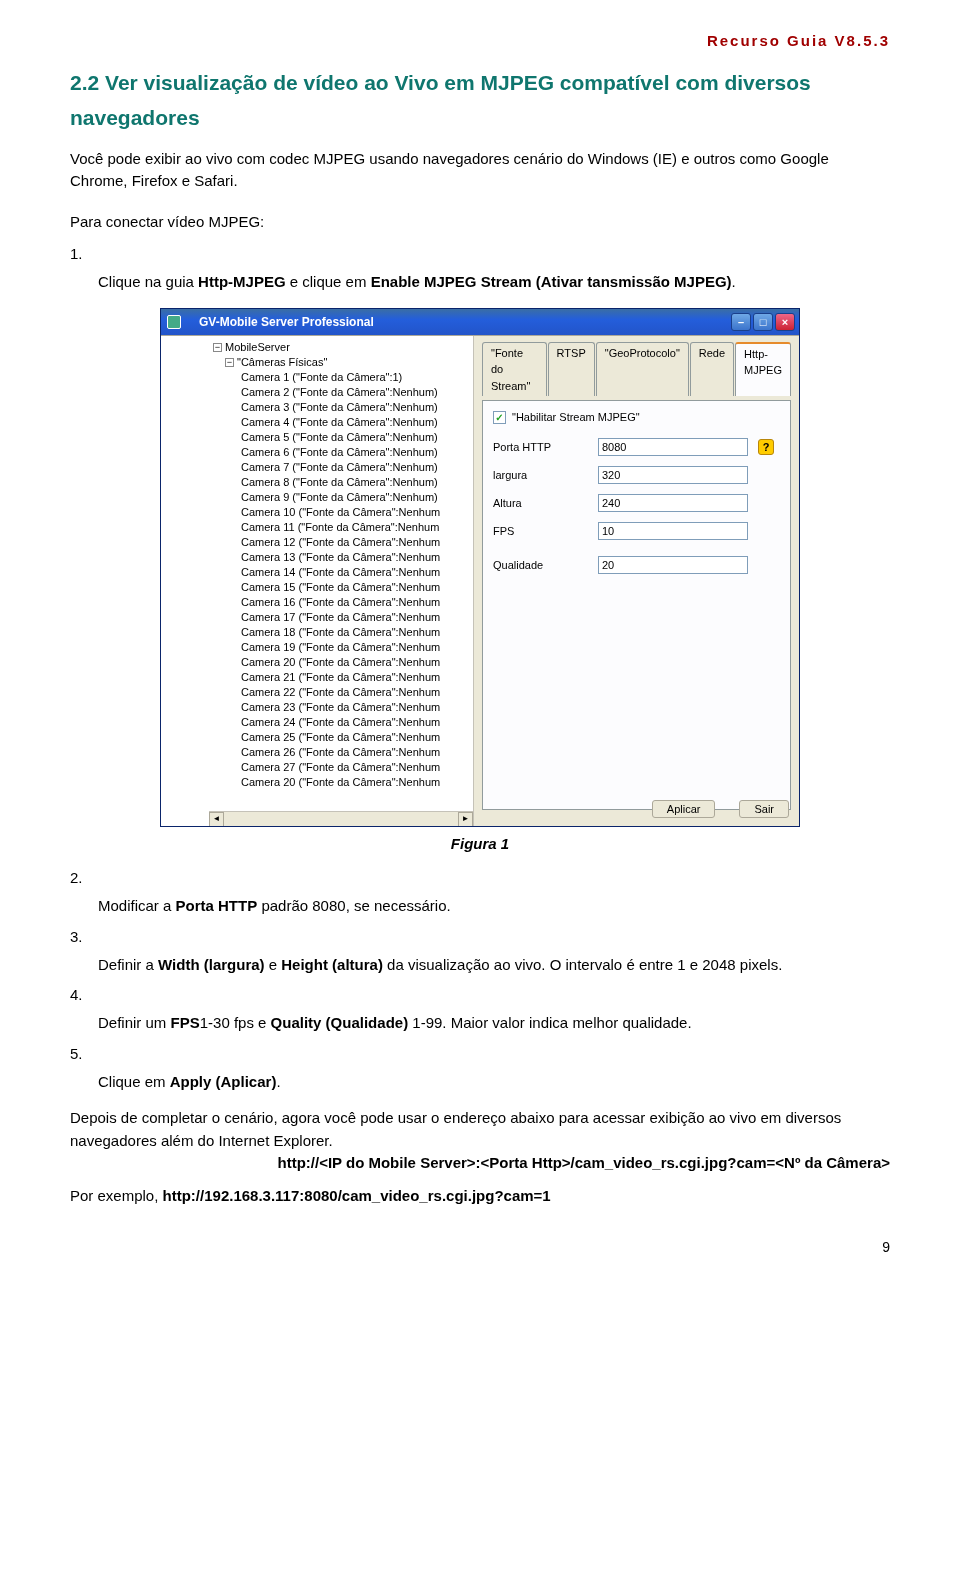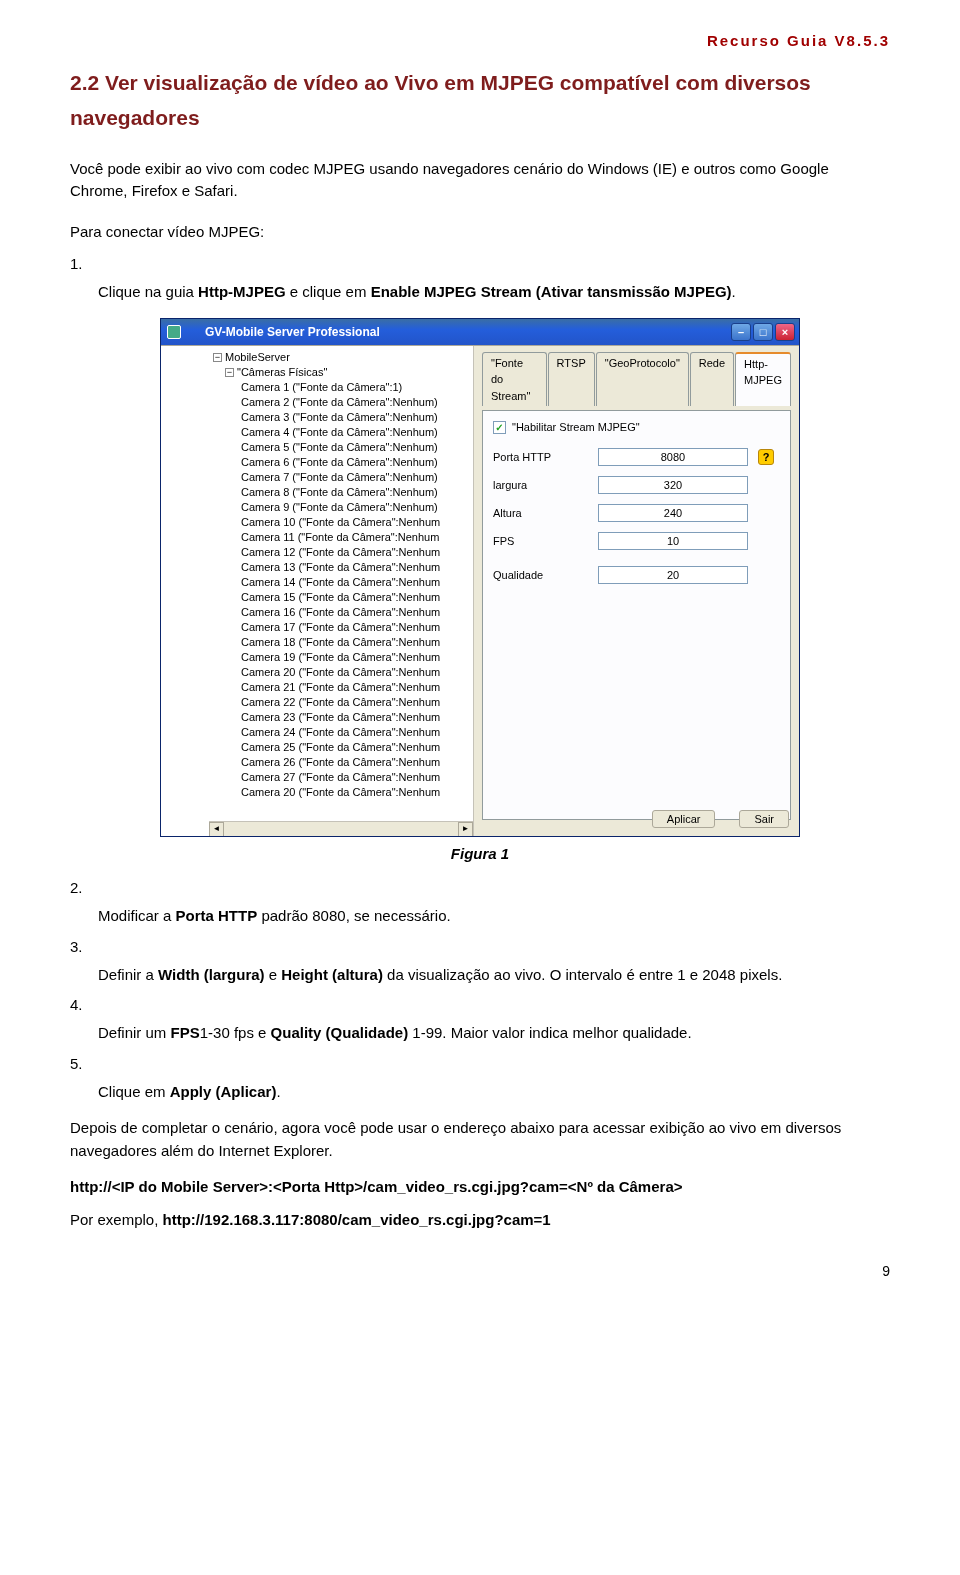--- a/index.html
+++ b/index.html
@@ -15,25 +15,25 @@
   }
   .doc-header {
     text-align: right;
     font-weight: bold;
     color: #a00000;
     letter-spacing: 2px;
     font-size: 15px;
     margin-bottom: 12px;
   }
   .section-title {
-    color: #7f1d1d;
+    color: #0f766e;
     font-size: 21px;
     font-weight: bold;
     line-height: 1.7;
-    margin-bottom: 22px;
+    margin-bottom: 12px;
   }
   .intro-text {
     margin-bottom: 18px;
   }
   .sub-instruction {
     margin-bottom: 10px;
   }
   .step-list {
     margin: 6px 0 14px 0;
   }
@@ -49,22 +49,22 @@
   .figcaption {
     text-align: center;
     font-style: italic;
     font-weight: bold;
     margin: 6px 0 12px 0;
   }
   .footer-text {
     margin-top: 14px;
   }
   .url-line {
-    margin-top: 14px;
-    font-weight: bold;
+    font-weight: bold;
+    text-align: right;
   }
   .b { font-weight: bold; }
   .page-num {
     text-align: right;
     margin-top: 30px;
     font-size: 14px;
   }
 
   
   .win {
@@ -77,21 +77,21 @@
   }
   .titlebar {
     height: 26px;
     background: linear-gradient(#3a6ea5,#245edb 40%,#2254c9);
     display: flex;
     align-items: center;
     justify-content: space-between;
     padding: 0 4px 0 6px;
     color: #fff;
   }
-  .titlebar .t-left { display: flex; align-items: center; gap: 24px; }
+  .titlebar .t-left { display: flex; align-items: center; gap: 18px; }
   .titlebar .t-title { font-weight: bold; font-size: 12px; }
   .titlebar .t-icon {
     width: 14px; height: 14px; background: #4a8; border: 1px solid #fff; border-radius: 2px;
   }
   .win-controls { display: flex; gap: 2px; }
   .win-btn {
     width: 20px; height: 18px;
     background: linear-gradient(#6fa8e6,#3b74cc);
     border: 1px solid #1a3f8a;
     border-radius: 3px;
@@ -186,21 +186,20 @@
     width: 105px;
     font-size: 11px;
   }
   .formrow .tinput {
     width: 150px;
     height: 18px;
     padding: 1px 3px;
     border: 1px solid #7f9db9;
     background: #fff;
     font-size: 11px;
-    text-align: center;
   }
   .checkbox-row {
     display: flex; align-items: center; gap: 6px;
     margin-bottom: 12px;
     font-size: 11px;
   }
   .cbx {
     width: 13px; height: 13px;
     border: 1px solid #7f9db9;
     background: #fff;

